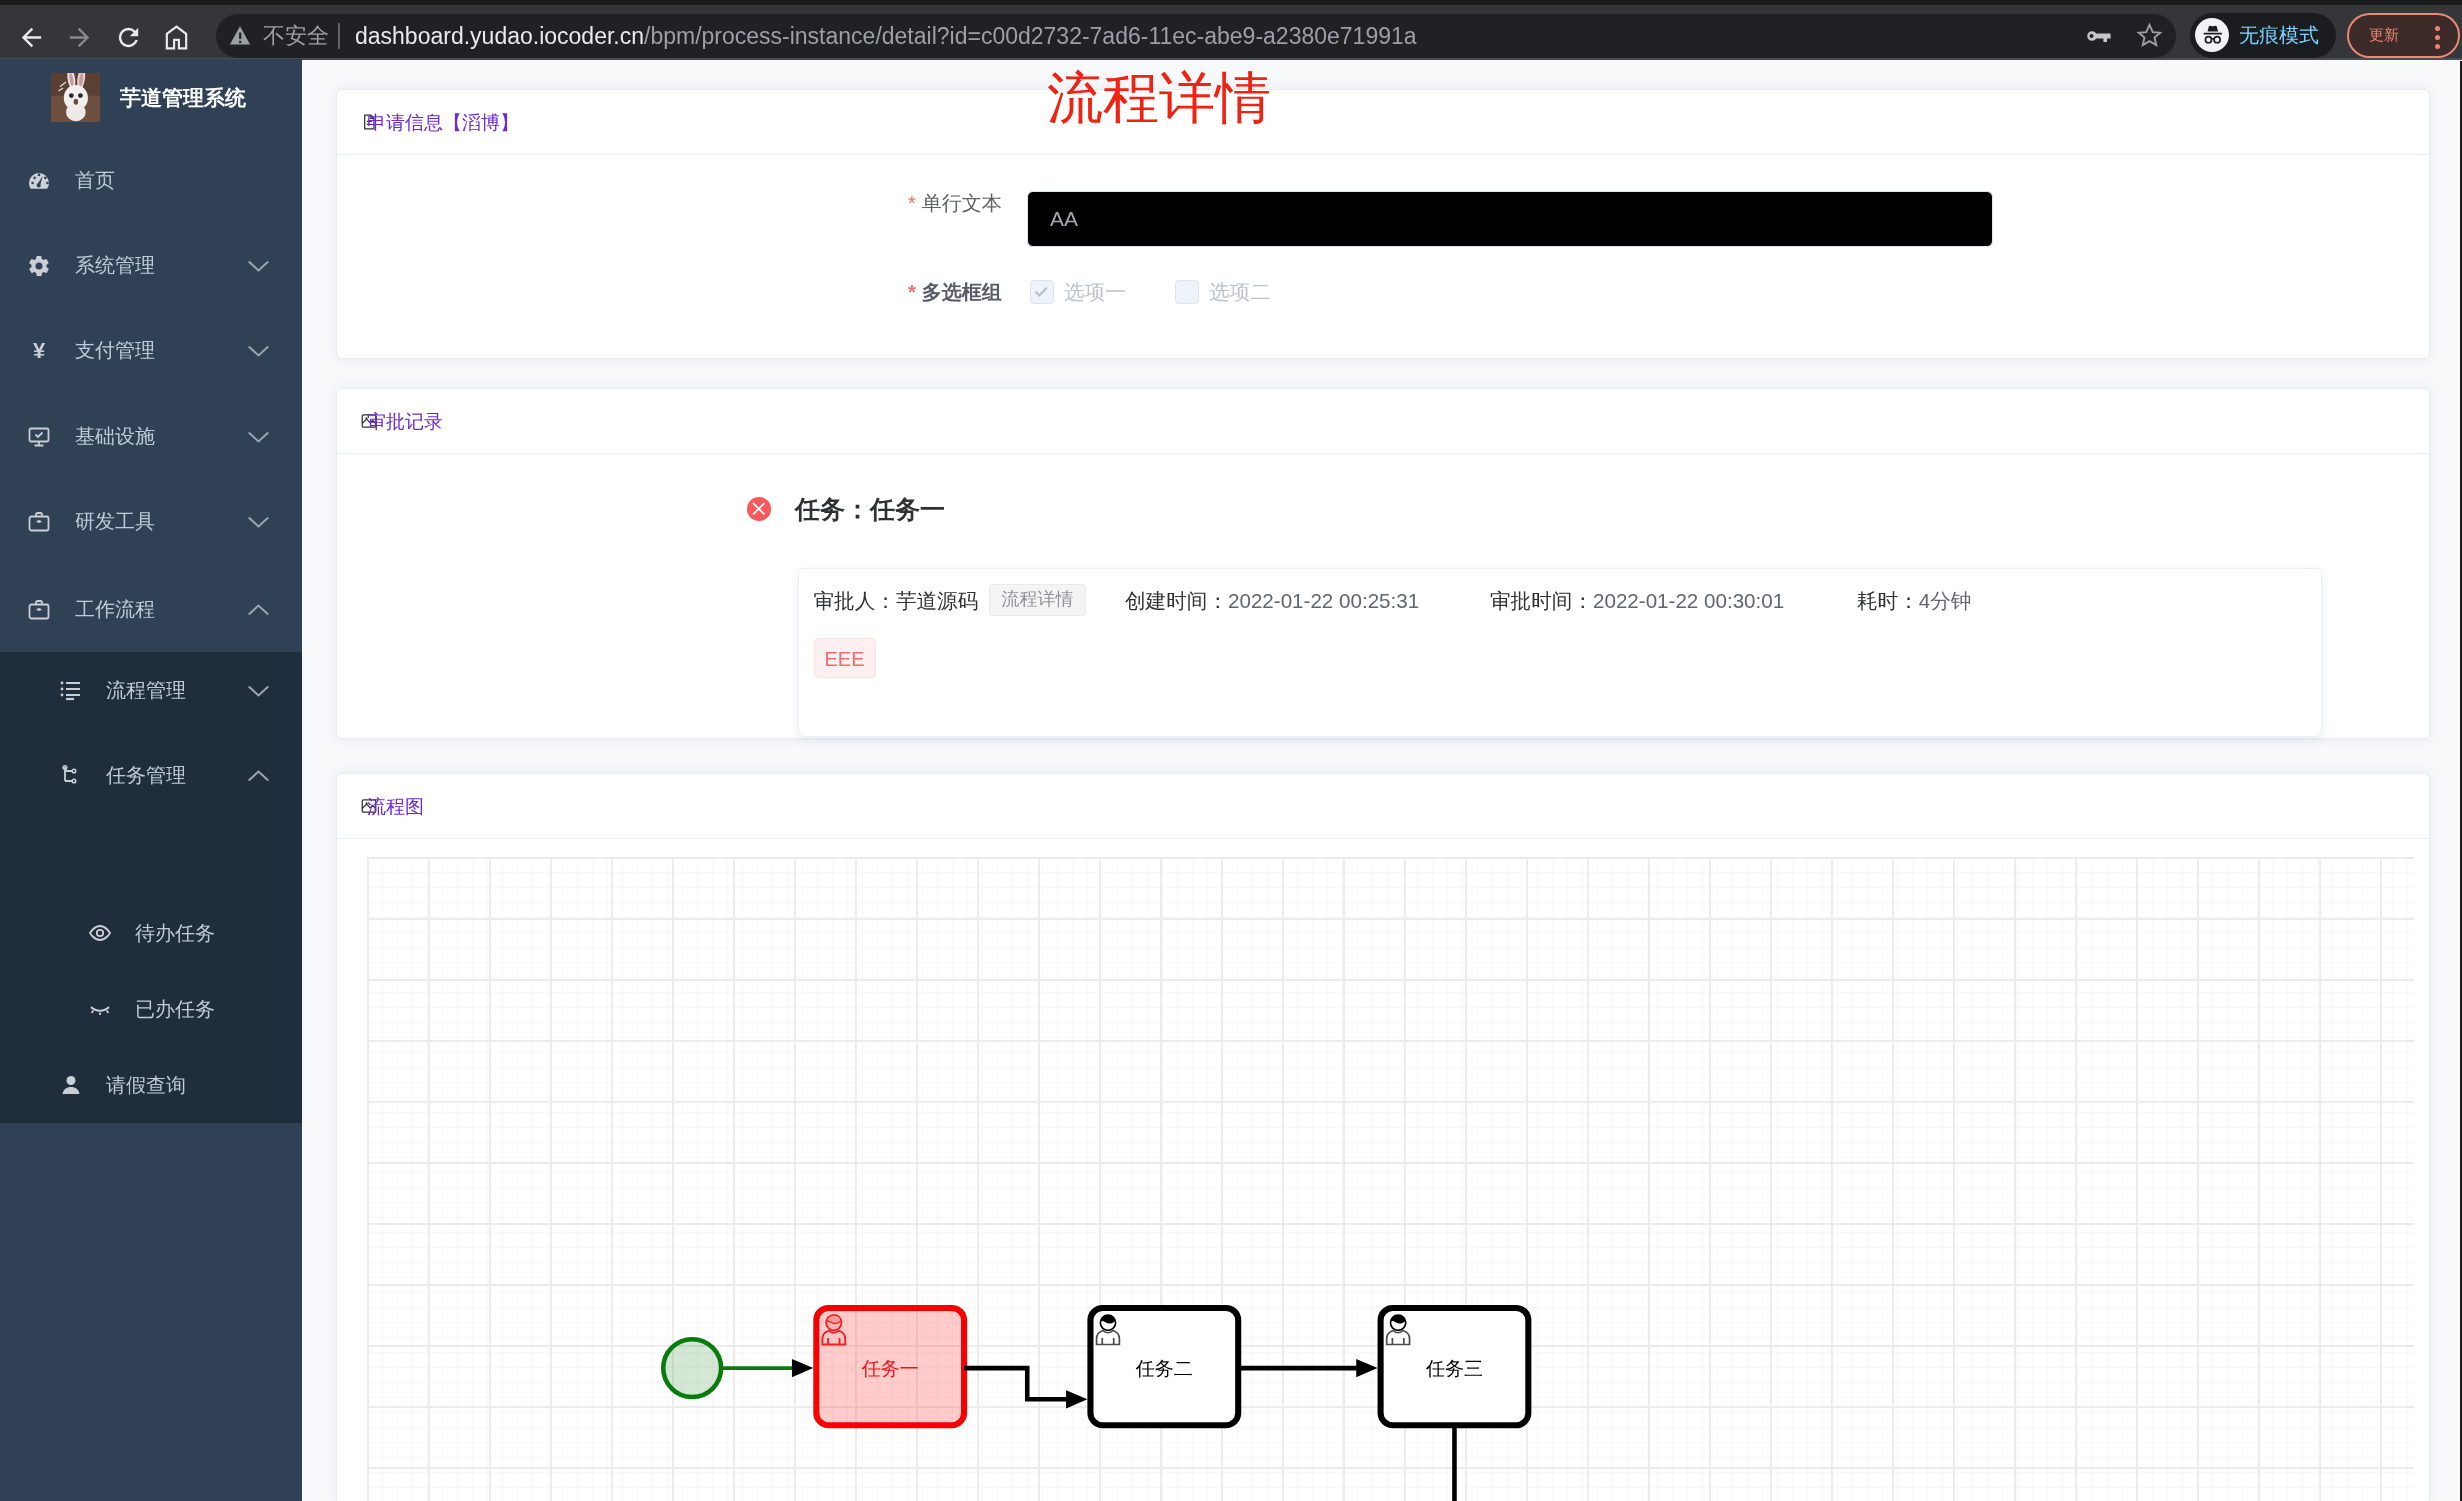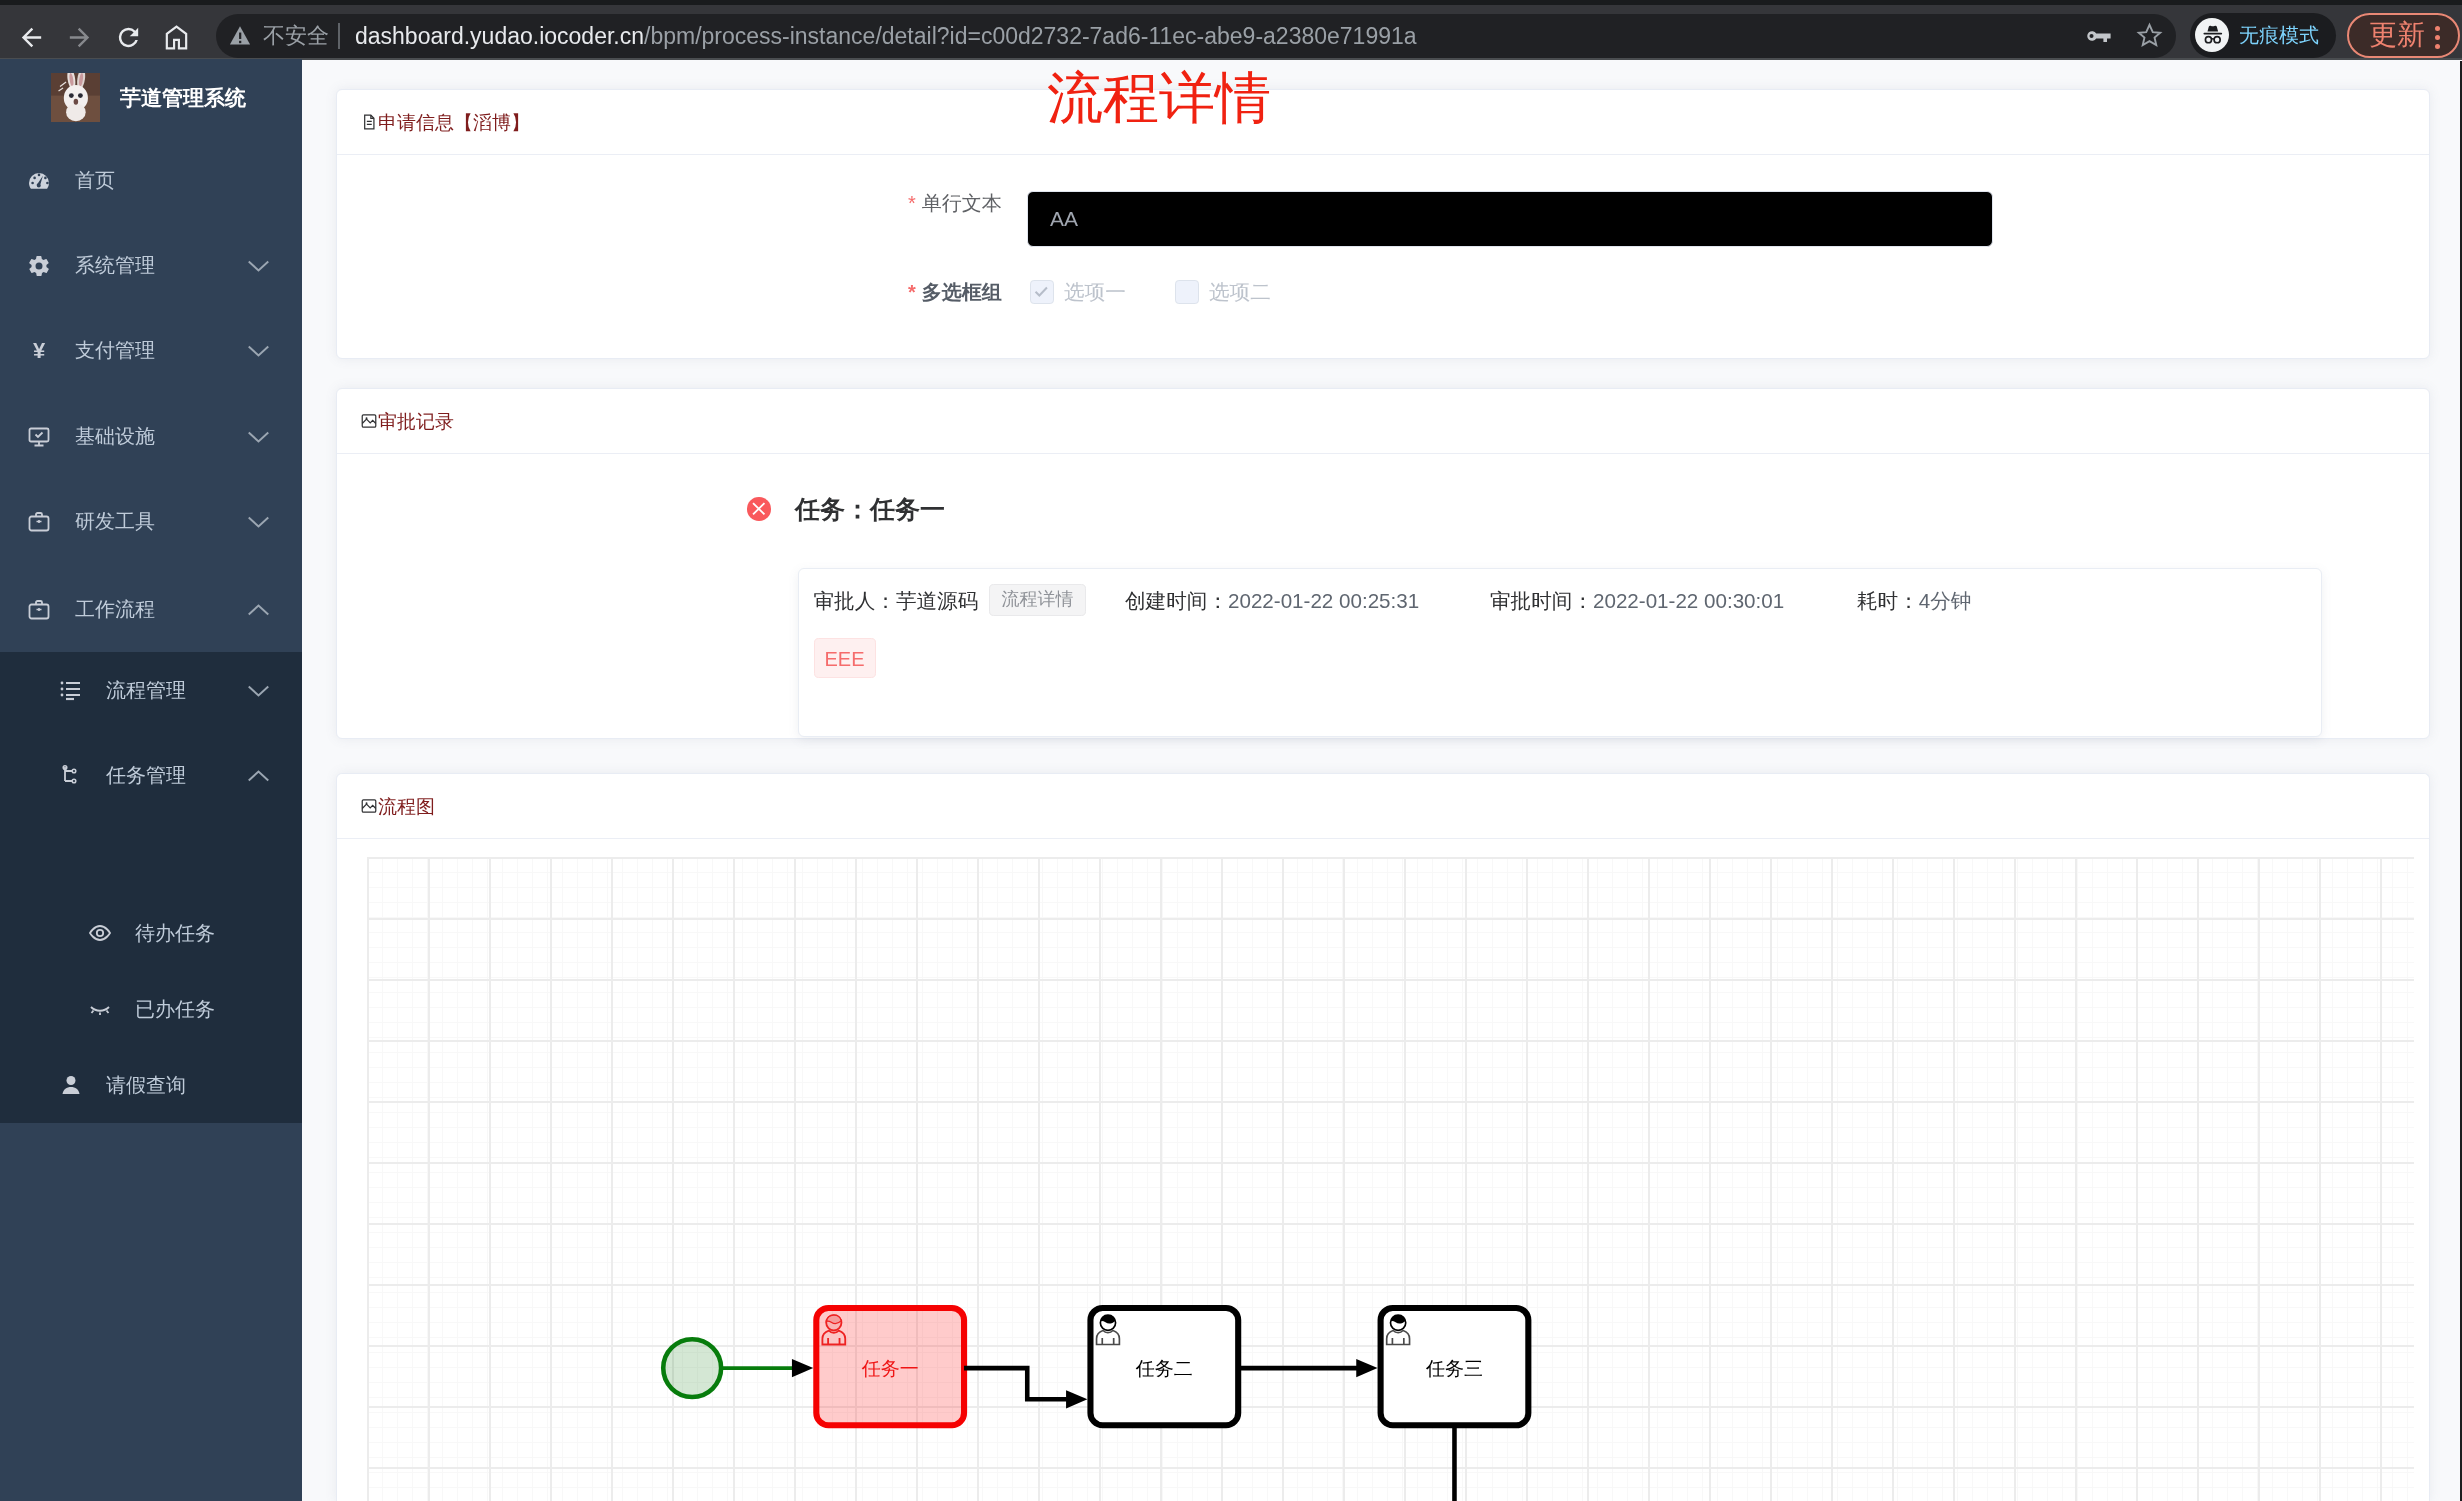--- a/index.html
+++ b/index.html
@@ -13,21 +13,21 @@
 #omnibox { position:absolute; left:216px; top:9px; width:1960px; height:44px; border-radius:22px; background:#202124; }
 .tbicon { position:absolute; top:0; }
 #urltext { position:absolute; left:355px; top:9px; height:44px; line-height:44px; font-size:23px; color:#e8eaed; white-space:nowrap; }
 #urltext .gray { color:#9aa0a6; }
 #notsafe { position:absolute; left:263px; top:9px; height:44px; line-height:44px; font-size:22px; color:#9aa0a6; }
 #sep { position:absolute; left:338px; top:18px; width:2.3px; height:26px; background:#5f6368; }
 #incog { position:absolute; left:2190px; top:8.4px; width:146px; height:45px; border-radius:23px; background:#1b1c1f; }
 #incog .circ { position:absolute; left:5.3px; top:5.3px; width:34px; height:34px; border-radius:50%; background:#f1f3f4; }
 #incog .lbl { position:absolute; left:49px; top:0; height:45px; line-height:45px; font-size:20px; color:#7dd3fc; }
 #update { position:absolute; left:2347px; top:8.4px; width:113px; height:45px; border-radius:23px; border:2.3px solid #e98875; background:#3c2b28; }
-#update .lbl { position:absolute; left:20px; top:0; height:24px; line-height:40px; font-size:28px; color:#ef826f; }
+#update .lbl { position:absolute; left:20px; top:0; height:24px; line-height:40px; font-size:15px; color:#ef826f; }
 #update .dots { position:absolute; right:18px; top:10.7px; width:5.3px; }
 #update .dots i { display:block; width:5.3px; height:5.3px; border-radius:50%; background:#ef826f; margin:0 0 3.8px; }
 
 #sidebar { position:absolute; left:0; top:61px; width:302px; height:1441px; background:#304156; }
 #logo { position:absolute; left:0; top:0; width:302px; height:76px; }
 #logo .av { position:absolute; left:51px; top:12px; width:49px; height:49px; }
 #logo .t { position:absolute; left:120px; top:12px; height:49px; line-height:49px; color:#fff; font-size:21px; font-weight:600; }
 .mi { position:absolute; left:0; width:302px; height:85px; }
 .mi .ic { position:absolute; left:27px; top:50%; margin-top:-12px; width:24px; height:24px; }
 .mi .tx { position:absolute; left:75px; top:0; height:85px; line-height:85px; font-size:20px; color:#bfcbd9; }
@@ -38,21 +38,21 @@
 .mi3 { height:76px; }
 .mi3 .ic { left:88px; }
 .mi3 .tx { left:135px; height:76px; line-height:76px; }
 
 #content { position:absolute; left:302px; top:61px; width:2161px; height:1441px; background:#f8f9fb; }
 #rightedge { position:absolute; left:2460px; top:61px; width:2.3px; height:1441px; background:#1b1c1e; }
 #pagetitle { position:absolute; left:745px; top:6px; font-size:56px; line-height:62px; color:#f02211; z-index:30; }
 .card { position:absolute; left:34px; width:2094px; background:#fff; border:1.5px solid #e8ecf4; border-radius:6px; box-shadow:0 0 12px rgba(100,110,140,.10); }
 .chead { position:absolute; left:0; top:0; right:0; height:65px; border-bottom:1.5px solid #ebeef5; }
 .chead .hic { position:absolute; left:23.6px; top:50%; margin-top:-8.4px; width:16px; height:16px; }
-.chead .htx { position:absolute; left:41px; top:0; height:48px; line-height:65px; font-size:19px; color:#7f1d1d; }
+.chead .htx { position:absolute; left:30px; top:0; height:48px; line-height:65px; font-size:19px; color:#6d28d9; }
 #card1 { top:28px; height:270px; }
 #card2 { top:327px; height:351px; }
 #card3 { top:712px; height:729px; border-bottom:none; border-bottom-left-radius:0; border-bottom-right-radius:0; }
 
 .flabel { position:absolute; font-size:20px; color:#606266; }
 .flabel .req { color:#f56c6c; margin-right:6px; font-size:20px; }
 #inp1 { position:absolute; left:690px; top:85px; width:966px; height:56px; background:#000000; border:1.5px solid #e0e5ee; border-radius:6px;margin-top:16px; }
 #inp1 .ph { position:absolute; left:22px; top:0; height:53px; line-height:53px; font-size:21px; color:#a0a6b0; }
 .cb { position:absolute; width:23.6px; height:23.6px; border-radius:3.8px; background:#eef2fb; border:1.5px solid #dde3ec; }
 .cblabel { position:absolute; font-size:20.6px; color:#bdc3cc; }

